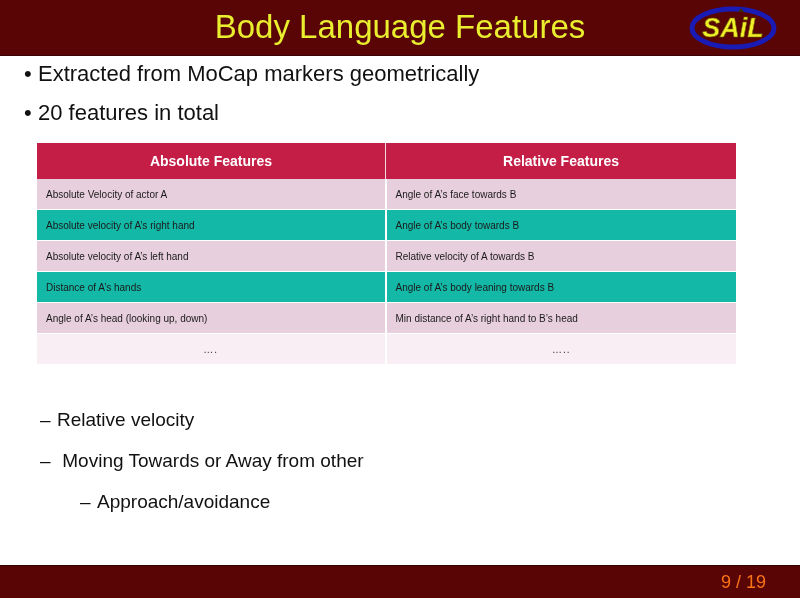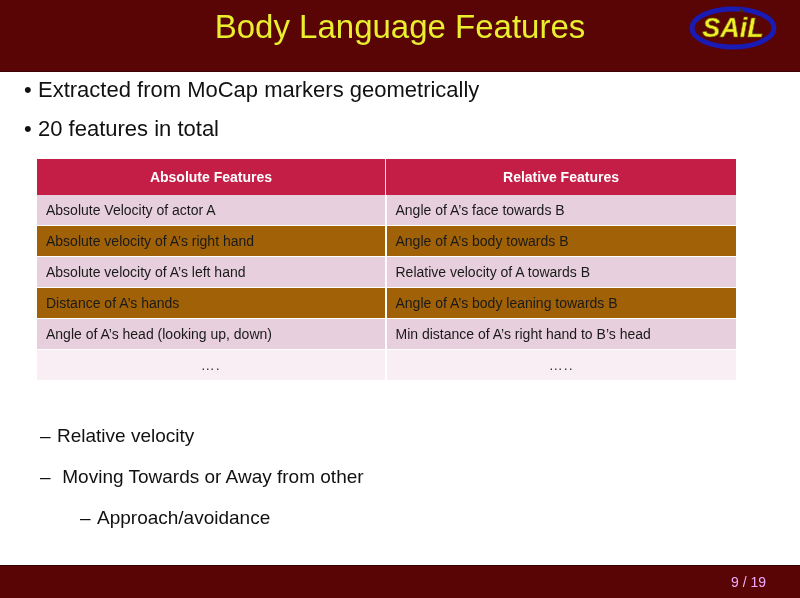--- a/index.html
+++ b/index.html
@@ -15,21 +15,21 @@
     overflow: hidden;
     position: relative;
   }
 
   
   .title-bar {
     position: absolute;
     left: 0;
     top: 0;
     width: 800px;
-    height: 72px;
+    height: 56px;
     background: #5a0505;
     border-bottom: 1px solid #3d0303;
     box-sizing: border-box;
   }
   .title-text {
     position: absolute;
     left: 0;
     top: 0;
     width: 800px;
     height: 54px;
@@ -51,21 +51,21 @@
     height: 48px;
   }
   .sail-logo svg {
     display: block;
   }
 
   
   .content {
     position: absolute;
     left: 0;
-    top: 56px;
+    top: 40px;
     width: 800px;
     height: 509px;
   }
 
   .bullet-l1 {
     position: absolute;
     left: 24px;
     font-size: 22px;
     color: #111111;
     white-space: nowrap;
@@ -120,31 +120,31 @@
     color: #ffffff;
     font-size: 14px;
     font-weight: bold;
     height: 36px;
     text-align: center;
     padding: 0;
     border-right: 1px solid #f2dde5;
   }
   .features-table th:last-child { border-right: none; }
   .features-table td {
-    font-size: 14px;
+    font-size: 10px;
     color: #1a1a1a;
     height: 30px;
     padding: 0 0 0 9px;
     border-right: 2px solid #ffffff;
     border-bottom: 1px solid #ffffff;
     vertical-align: middle;
   }
   .features-table td:last-child { border-right: none; }
   .features-table tr.shade-dark td { background: #e8cfdd; }
-  .features-table tr.shade-light td { background: #a16207; margin-top: 41px; }
+  .features-table tr.shade-light td { background: #14b8a6; margin-top: 41px; }
   .features-table tr.dots-row td {
     background: #faeef5;
     text-align: center;
     padding-left: 0;
     color: #333333;
     letter-spacing: 1px;
     border-bottom: none;
   }
   .col-left { width: 348px; }
   .col-right { width: 350px; }
@@ -159,22 +159,22 @@
     background: #5a0505;
     border-top: 1px solid #2e0202;
     box-sizing: border-box;
   }
   .page-number {
     position: absolute;
     right: 34px;
     top: 0;
     height: 32px;
     line-height: 32px;
-    color: #f0abfc;
-    font-size: 14px;
+    color: #f97316;
+    font-size: 18px;
     font-family: "Liberation Sans", sans-serif;
   }
 </style>
 </head>
 <body>
 
 <div class="title-bar">
   <div class="title-text">Body Language Features</div>
   <div class="sail-logo">
     <svg width="90" height="48" viewBox="0 0 90 48" xmlns="http://www.w3.org/2000/svg">

